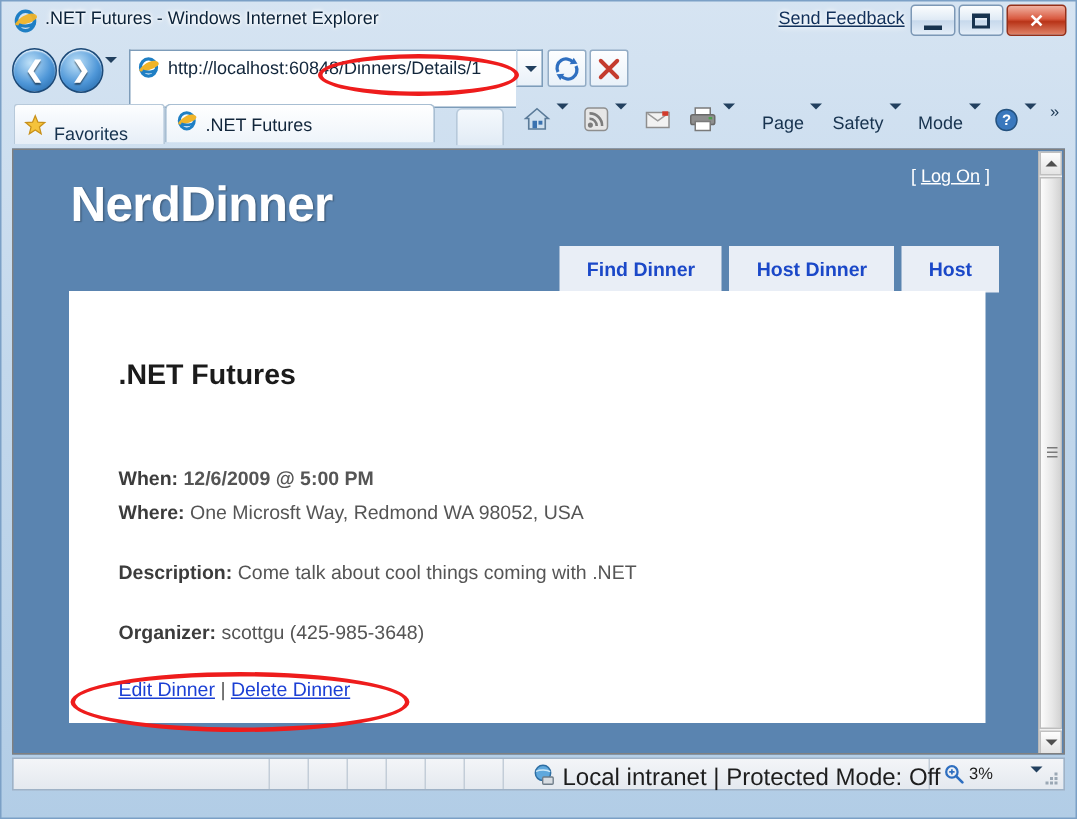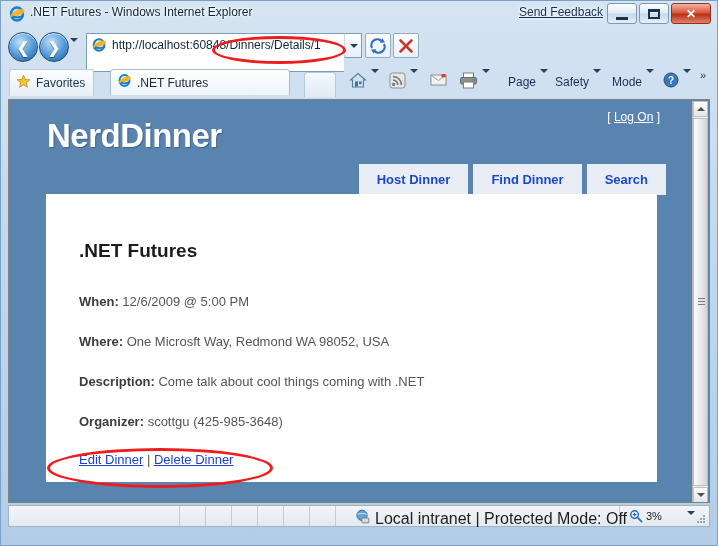--- a/index.html
+++ b/index.html
@@ -124,22 +124,22 @@
     border:1px solid #7d9cb9; box-sizing:border-box; border-radius:2px;
   }
   #search-provider-icon{ position:absolute; left:5px; top:4px; width:16px; height:16px;}
   #search-placeholder{ position:absolute; left:27px; top:5px; font-size:12px; color:#6f7d8c;}
   #search-go-icon{ position:absolute; right:26px; top:4px; width:16px;height:16px;}
   #search-dropdown{ position:absolute; right:8px; top:10px;}
 
   
   #toolbar-row { position:absolute; left:0; top:65px; width:718px; height:34px;}
   #favorites-button {
-    position:absolute; left:9px; top:4px; height:26px; padding:0 8px 0 6px;
-    display:flex; align-items:center; cursor:pointer;
+    position:absolute; left:9px; top:4px; height:26px; padding:0 24px 0 6px;
+    display:flex; align-items:flex-end; cursor:pointer;
     background:linear-gradient(180deg,#fdfeff,#e6eef7);
     border:1px solid #b7c9da; border-bottom:none; border-radius:3px 3px 0 0;
   }
   #favorites-label{ font-size:12px; color:#17334f; margin-left:5px;}
   #tab-strip { position:absolute; left:110px; top:4px; height:26px;}
   #browser-tab {
     position:absolute; left:0; top:0; height:26px; width:180px;
     background:linear-gradient(180deg,#ffffff,#eef4fa);
     border:1px solid #a8bed2; border-bottom:none; border-radius:4px 4px 0 0;
     display:flex; align-items:center; padding-left:6px; box-sizing:border-box; cursor:pointer;
@@ -189,21 +189,21 @@
   #main-content {
     position:absolute; left:37px; top:94px; width:611px; height:288px;
     background:#fff;
   }
   #dinner-title {
     position:absolute; left:33px; top:46px;
     font-size:19px; font-weight:bold; color:#1b1b1b;
   }
   .field { position:absolute; left:33px; font-size:13px; color:#555; }
   .field b { color:#3c3c3c; }
-  #field-when { top:100px; }
+  #field-when { top:117px;font-weight:bold; }
   #field-where { top:140px; }
   #field-description { top:180px; }
   #field-organizer { top:220px; }
   #action-links { position:absolute; left:33px; top:258px; font-size:13px; color:#555;}
   #action-links a { color:#1b3fd4; text-decoration:underline; cursor:pointer;}
 
   
   .annot {
     position:absolute; border:3px solid #ee1c1c; border-radius:50%;
     pointer-events:none;
@@ -414,23 +414,23 @@
     <div id="page">
 
       <div id="site-header">
         <div id="logo">NerdDinner</div>
         <div id="login-area">
           <span>[</span>
           <span id="login-link">Log On</span>
           <span>]</span>
         </div>
         <div id="menu">
+          <div class="menu-item">Find Dinner</div>
           <div class="menu-item">Host Dinner</div>
-          <div class="menu-item">Find Dinner</div>
-          <div class="menu-item">Search</div>
+          <div class="menu-item">Host</div>
         </div>
       </div>
 
       <div id="main-content">
         <div id="dinner-title">.NET Futures</div>
 
         <div class="field" id="field-when">
           <b>When:</b>
           <span>12/6/2009 @ 5:00 PM</span>
         </div>

